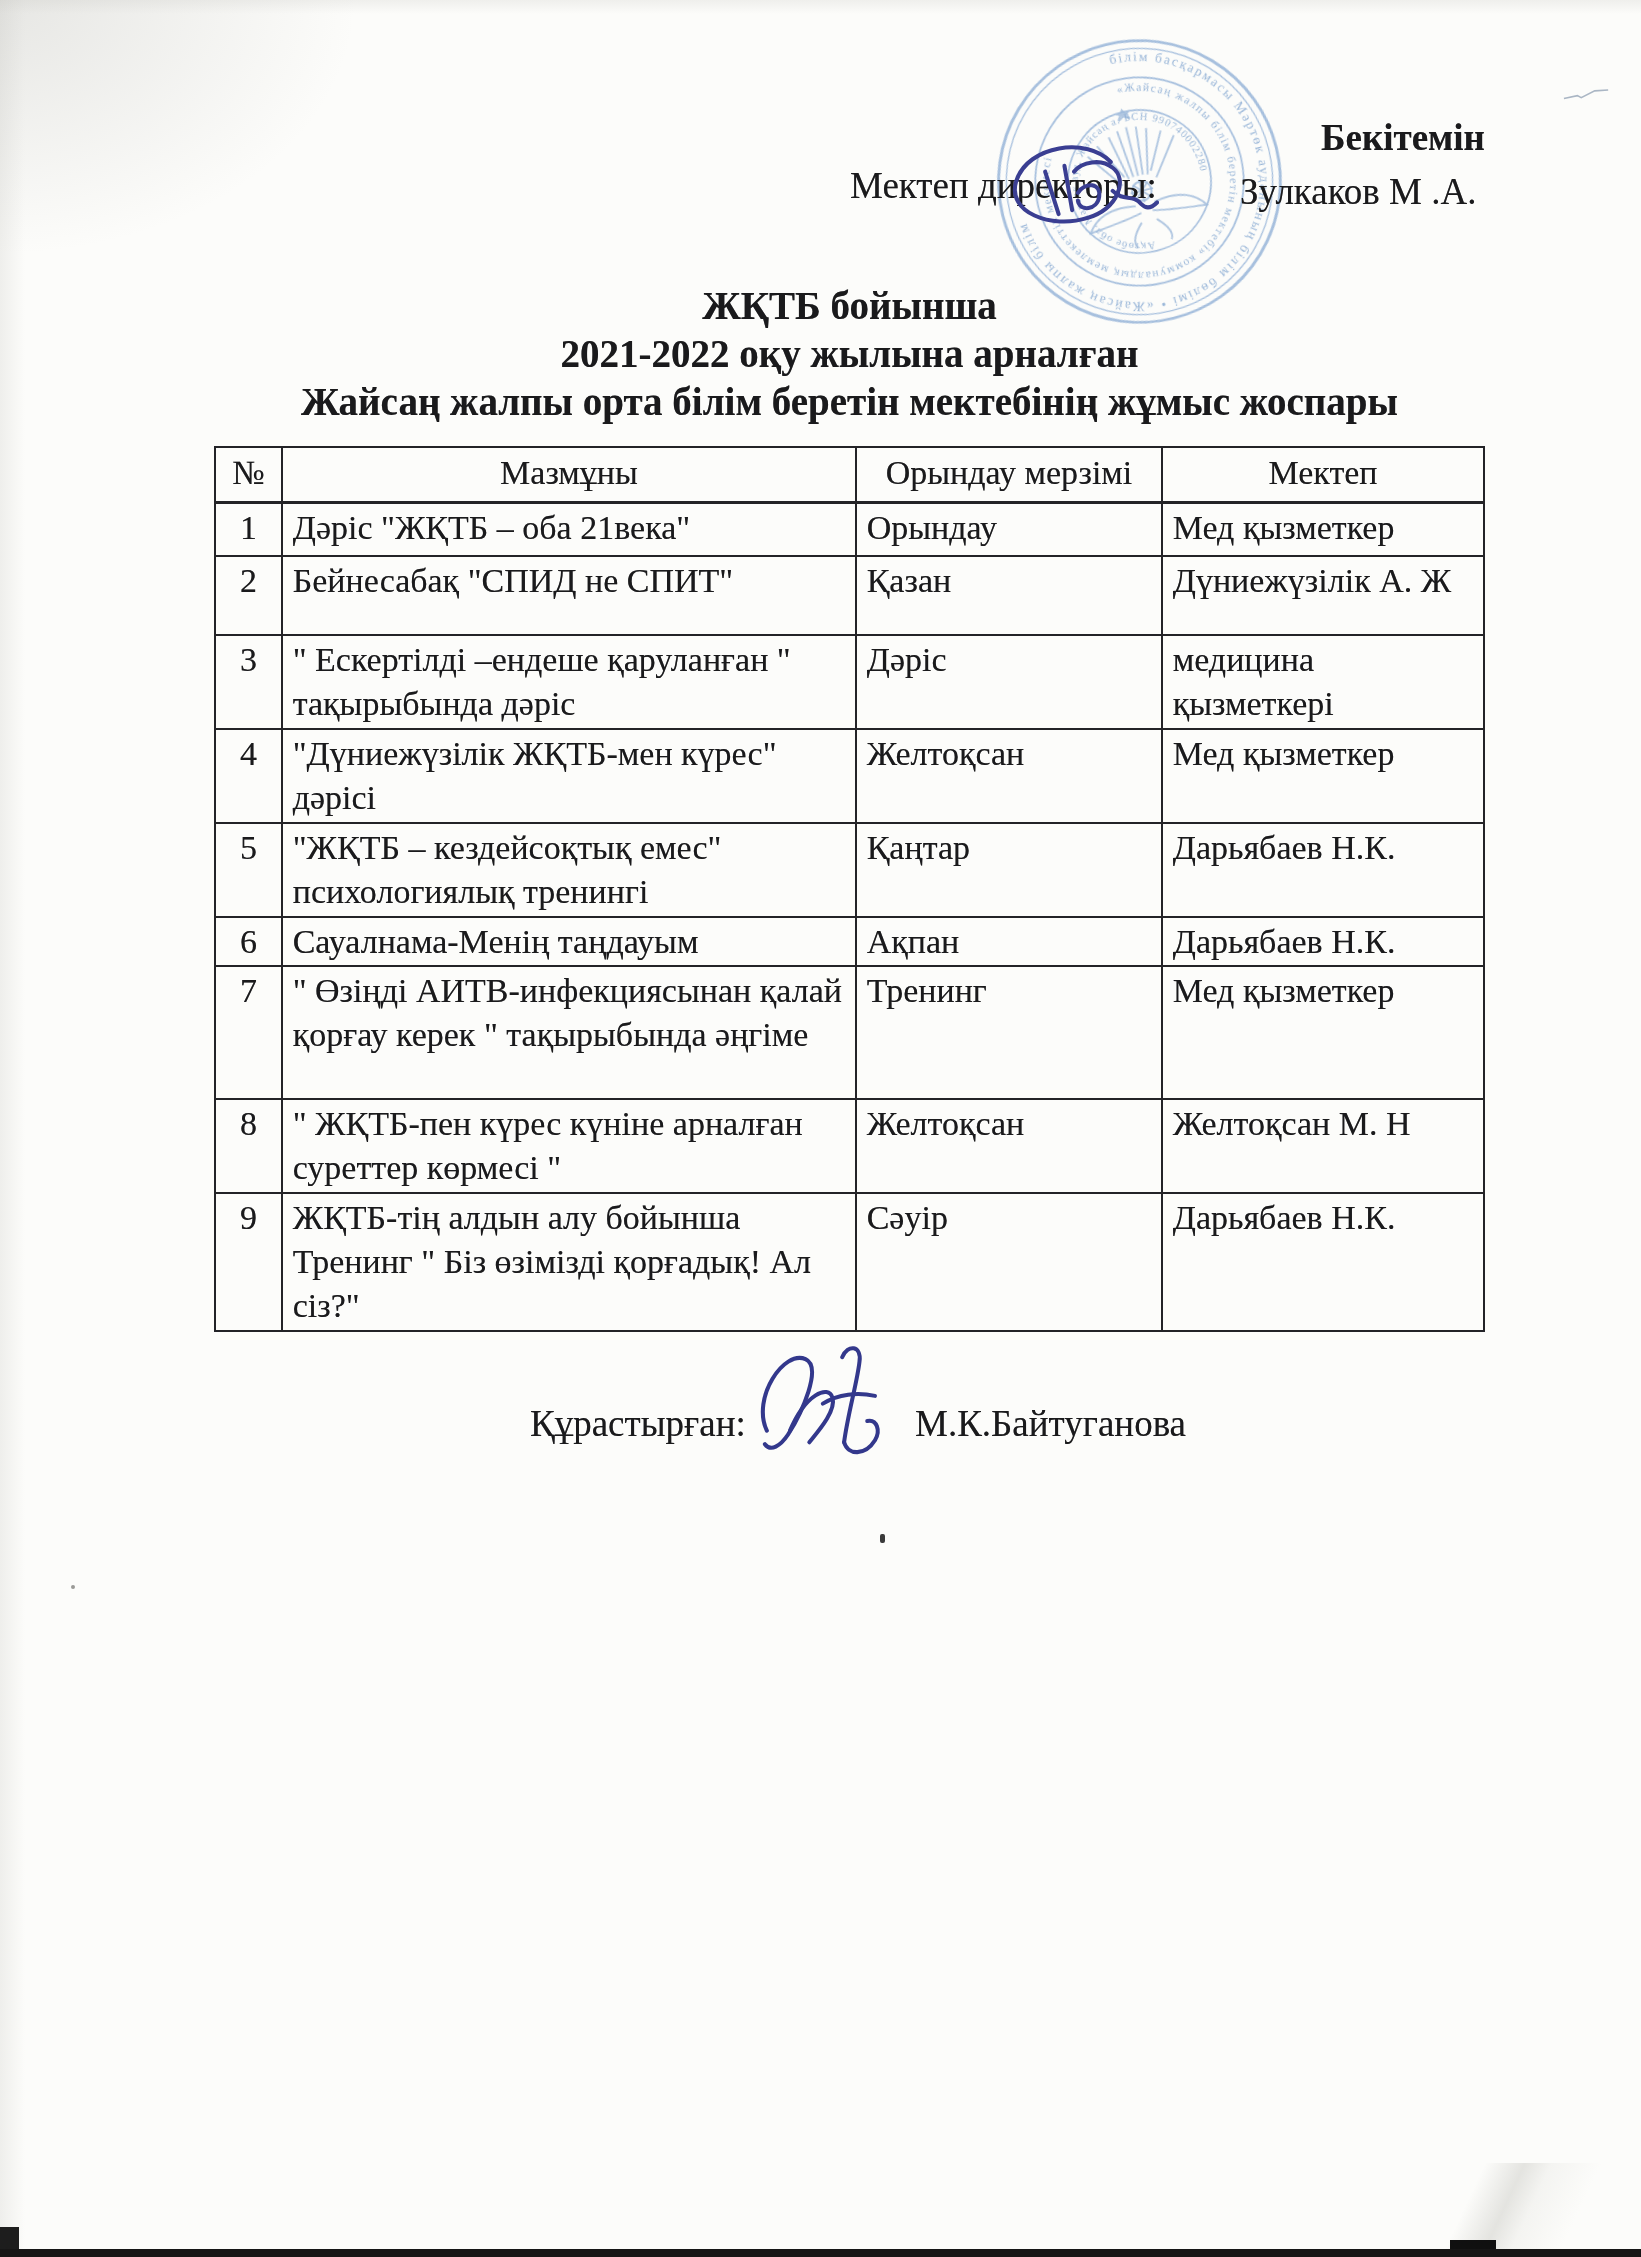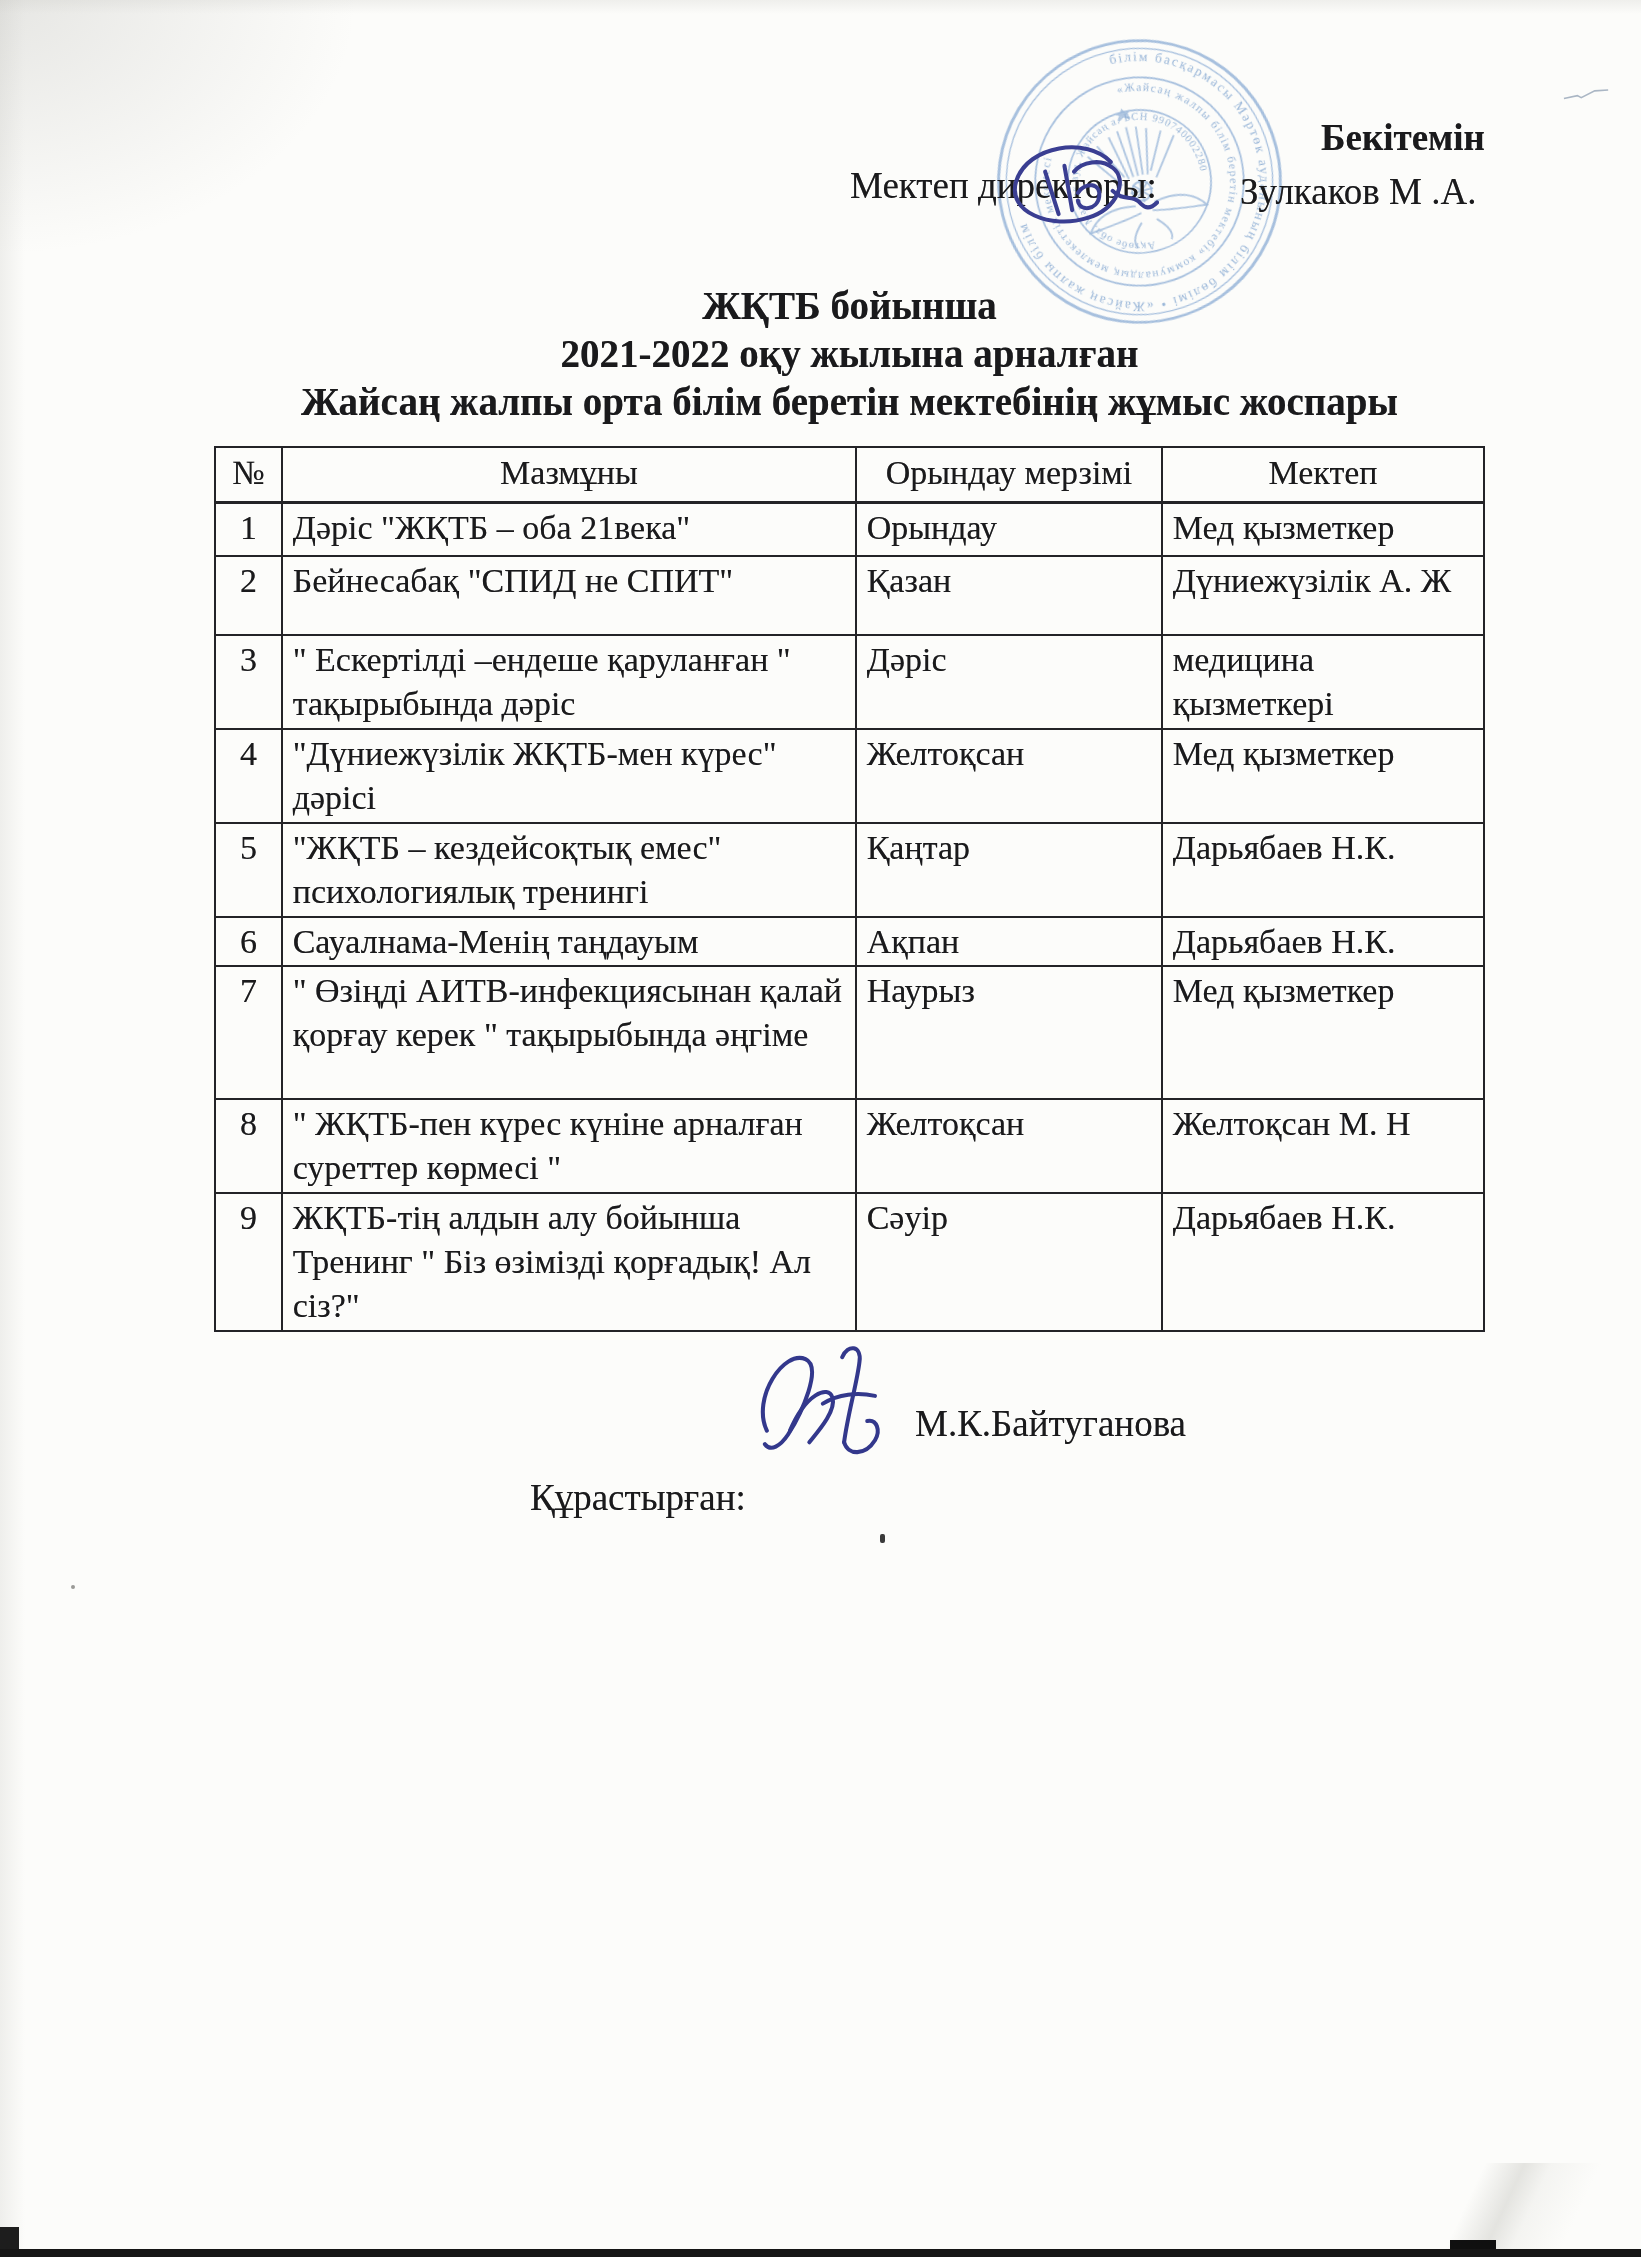--- a/index.html
+++ b/index.html
@@ -61,21 +61,21 @@
   .plan-table tbody tr:nth-child(2){height:79px;}
   .plan-table tbody tr:nth-child(3){height:93px;}
   .plan-table tbody tr:nth-child(4){height:91px;}
   .plan-table tbody tr:nth-child(5){height:89px;}
   .plan-table tbody tr:nth-child(6){height:48px;}
   .plan-table tbody tr:nth-child(7){height:133px;}
   .plan-table tbody tr:nth-child(8){height:87px;}
   .plan-table tbody tr:nth-child(9){height:120px;}
 
   
-  .compiled-label{position:absolute;left:530px;top:1476px;font-size:37px;white-space:nowrap;}
+  .compiled-label{position:absolute;left:530px;top:1402px;font-size:37px;white-space:nowrap;}
   .compiler-name{position:absolute;left:915px;top:1402px;font-size:37px;white-space:nowrap;}
   .compiler-sign{position:absolute;left:734px;top:1334px;width:169px;height:145px;}
 </style>
 </head>
 <body>
 
 <div class="page">
 
   <div class="shade-topleft"></div>
   <div class="shade-left"></div>
@@ -188,21 +188,21 @@
       </tr>
       <tr>
         <td class="num">6</td>
         <td>Сауалнама-Менің таңдауым</td>
         <td>Ақпан</td>
         <td>Дарьябаев Н.К.</td>
       </tr>
       <tr>
         <td class="num">7</td>
         <td>" Өзіңді АИТВ-инфекциясынан қалай қорғау керек " тақырыбында әңгіме</td>
-        <td>Наурыз</td>
+        <td>Тренинг</td>
         <td>Мед қызметкер</td>
       </tr>
       <tr>
         <td class="num">8</td>
         <td>" ЖҚТБ-пен күрес күніне арналған суреттер көрмесі "</td>
         <td>Желтоқсан</td>
         <td>Желтоқсан М. Н</td>
       </tr>
       <tr>
         <td class="num">9</td>

